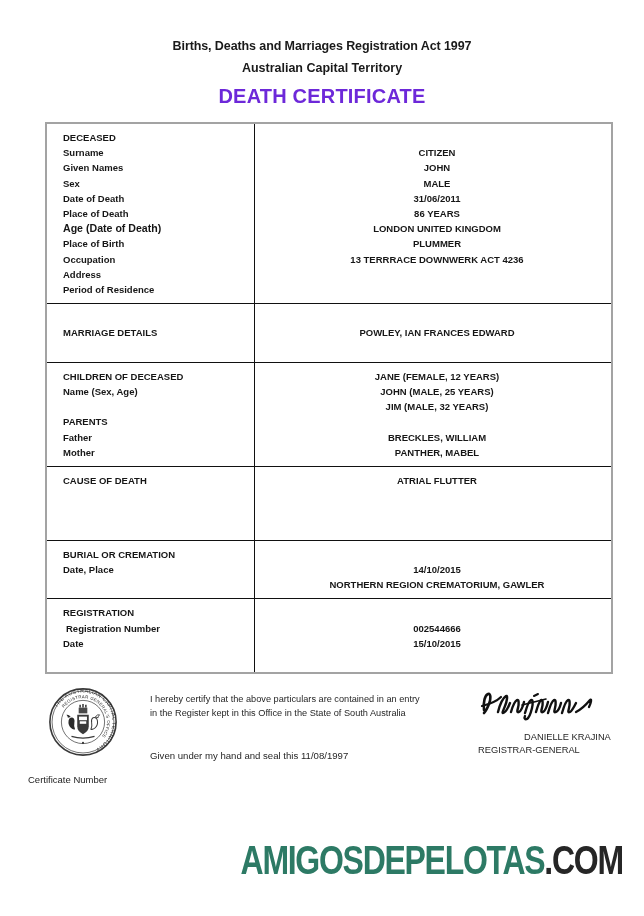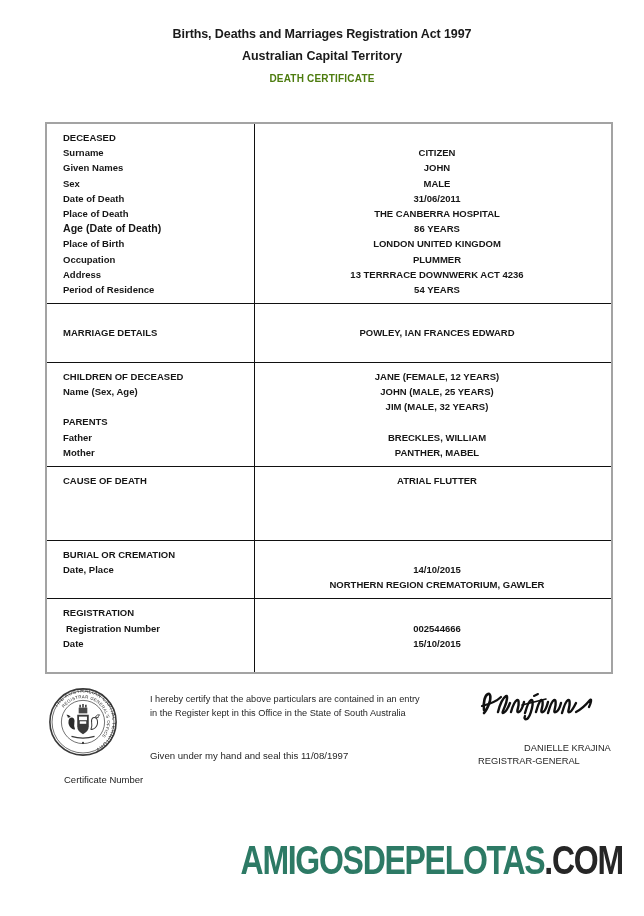--- a/index.html
+++ b/index.html
@@ -12,42 +12,42 @@
     width: 644px;
     height: 916px;
     position: relative;
     font-family: "Liberation Sans", sans-serif;
     color: #111111;
     overflow: hidden;
   }
 
   
   .doc-header {
-    padding-top: 28px;
+    padding-top: 40px;
     text-align: center;
   }
   .doc-header .act-line {
     font-size: 12.5px;
     font-weight: bold;
     letter-spacing: -0.1px;
     line-height: 1.0;
     color: #1a1a1a;
   }
   .doc-header .jurisdiction {
     font-size: 12.5px;
     font-weight: bold;
     margin-top: 8px;
     color: #1a1a1a;
   }
   .doc-header .doc-title {
-    font-size: 10px;
+    font-size: 20px;
     font-weight: bold;
     margin-top: 10px;
     letter-spacing: 0.2px;
-    color: #4d7c0f;
+    color: #6d28d9;
   }
 
   
   .cert-table {
     position: absolute;
     left: 45px;
     top: 122px;
     width: 568px;
     border: 2px solid #a3a3a3;
     box-sizing: border-box;
@@ -114,21 +114,20 @@
     width: 72px;
     height: 72px;
   }
   .seal-caption {
     position: absolute;
     left: 28px;
     top: 98px;
     font-size: 9.5px;
     color: #222222;
     white-space: nowrap;
-    margin-left: 36px;
   }
 
   .certify-block {
     position: absolute;
     left: 150px;
     top: 16px;
     width: 300px;
   }
   .certify-line {
     font-size: 9.2px;
@@ -151,21 +150,21 @@
     width: 150px;
   }
   .signature-mark {
     height: 40px;
     width: 140px;
   }
   .registrar-name {
     font-size: 9.3px;
     line-height: 13px;
     color: #1f1f1f;
-    margin-top: 14px;
+    margin-top: 3px;
     white-space: nowrap;
     padding-left: 46px;
   }
   .registrar-title {
     font-size: 9.3px;
     line-height: 13px;
     color: #1f1f1f;
     white-space: nowrap;
   }
 
@@ -214,26 +213,24 @@
         <div class="row-line">Occupation</div>
         <div class="row-line">Address</div>
         <div class="row-line">Period of Residence</div>
       </div>
       <div class="cert-col-value">
         <div class="row-line blank">&nbsp;</div>
         <div class="row-line">CITIZEN</div>
         <div class="row-line">JOHN</div>
         <div class="row-line">MALE</div>
         <div class="row-line">31/06/2011</div>
-        <div class="row-line">THE CANBERRA HOSPITAL</div>
         <div class="row-line">86 YEARS</div>
         <div class="row-line">LONDON UNITED KINGDOM</div>
         <div class="row-line">PLUMMER</div>
         <div class="row-line">13 TERRRACE DOWNWERK ACT 4236</div>
-        <div class="row-line">54 YEARS</div>
       </div>
     </div>
     <div class="cert-section">
       <div class="cert-col-label">
         <div class="row-line blank">&nbsp;</div>
         <div class="row-line heading">MARRIAGE DETAILS</div>
         <div class="row-line blank">&nbsp;</div>
       </div>
       <div class="cert-col-value">
         <div class="row-line blank">&nbsp;</div>

